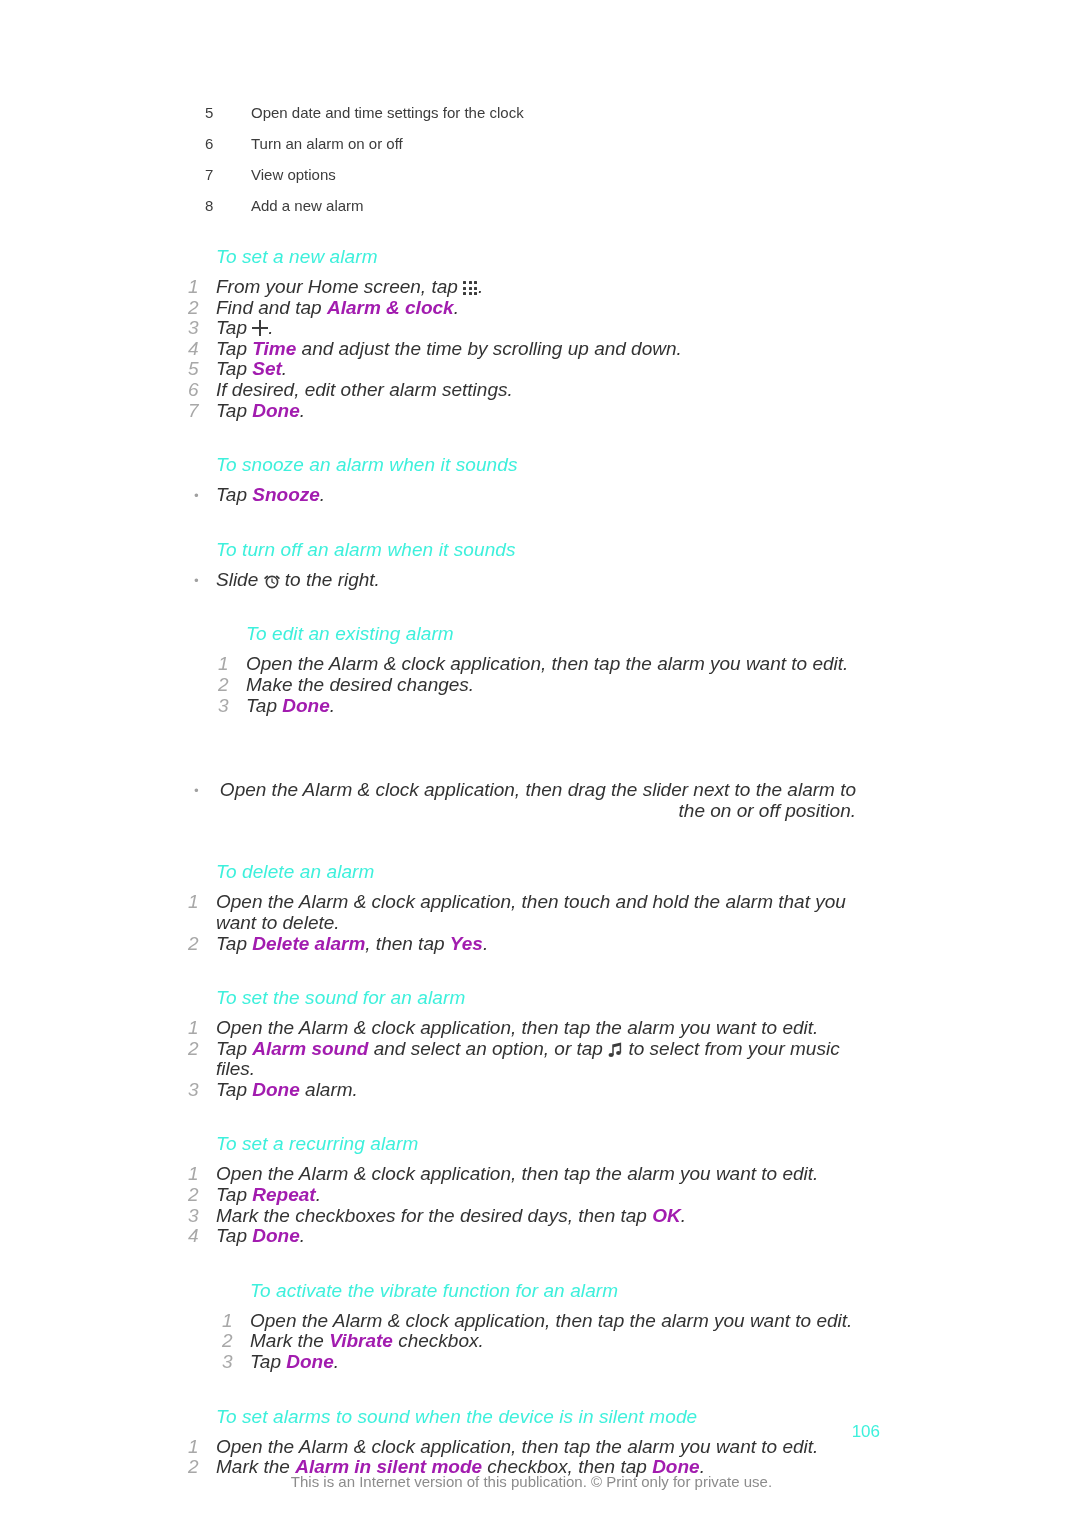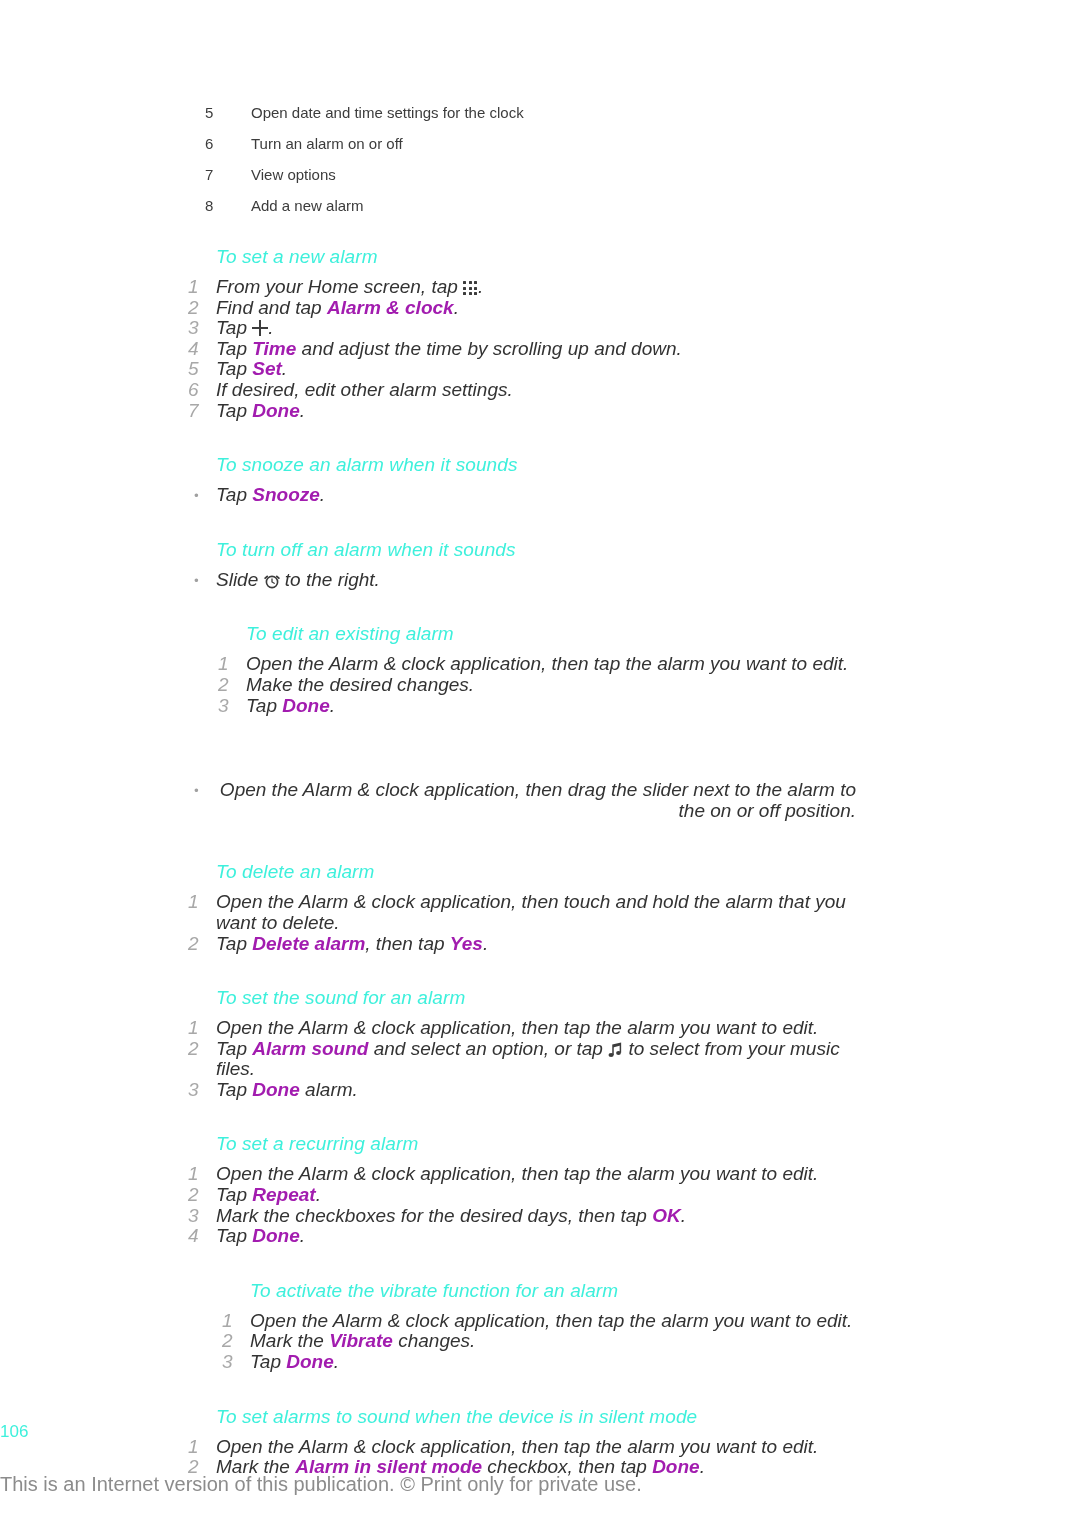--- a/index.html
+++ b/index.html
@@ -142,30 +142,31 @@
     height: 16px;
     vertical-align: -3px;
   }
 
   
   .page-number {
     position: absolute;
     top: 1422px;
     left: 0;
     width: 880px;
-    text-align: left;
+    text-align: right;
     font-size: 17px;
     color: #3ef0dc;
   }
   .footer-note {
     position: absolute;
     top: 1473px;
     left: 0;
     width: 1063px;
-    font-size: 20px;
+    text-align: center;
+    font-size: 15px;
     color: #8c8c8c;
   }
 </style>
 </head>
 <body>
 
 <div class="page">
 
   <div class="legend" id="legend">
       <div class="legend-row">
@@ -255,21 +256,21 @@
           <li><span class="marker">1</span><span>Open the Alarm &amp; clock application, then tap the alarm you want to edit.</span></li>
           <li><span class="marker">2</span><span>Tap </span><b>Repeat</b><span>.</span></li>
           <li><span class="marker">3</span><span>Mark the checkboxes for the desired days, then tap </span><b>OK</b><span>.</span></li>
           <li><span class="marker">4</span><span>Tap </span><b>Done</b><span>.</span></li>
         </ol>
       </div>
       <div class="section" style="position: relative; margin-left: 34px;">
         <h2 class="heading" style="position: relative; left: 204px; margin-top: 33px; margin-bottom: 9px;">To activate the vibrate function for an alarm</h2>
         <ol class="steps" style="position: relative;">
           <li><span class="marker">1</span><span>Open the Alarm &amp; clock application, then tap the alarm you want to edit.</span></li>
-          <li><span class="marker">2</span><span>Mark the </span><b>Vibrate</b><span> changes.</span></li>
+          <li><span class="marker">2</span><span>Mark the </span><b>Vibrate</b><span> checkbox.</span></li>
           <li><span class="marker">3</span><span>Tap </span><b>Done</b><span>.</span></li>
         </ol>
       </div>
       <div class="section" style="position: relative;">
         <h2 class="heading" style="position: relative; left: 204px; margin-top: 33px; margin-bottom: 9px;">To set alarms to sound when the device is in silent mode</h2>
         <ol class="steps" style="position: relative;">
           <li><span class="marker">1</span><span>Open the Alarm &amp; clock application, then tap the alarm you want to edit.</span></li>
           <li><span class="marker">2</span><span>Mark the </span><b>Alarm in silent mode</b><span> checkbox, then tap </span><b>Done</b><span>.</span></li>
         </ol>
       </div>

